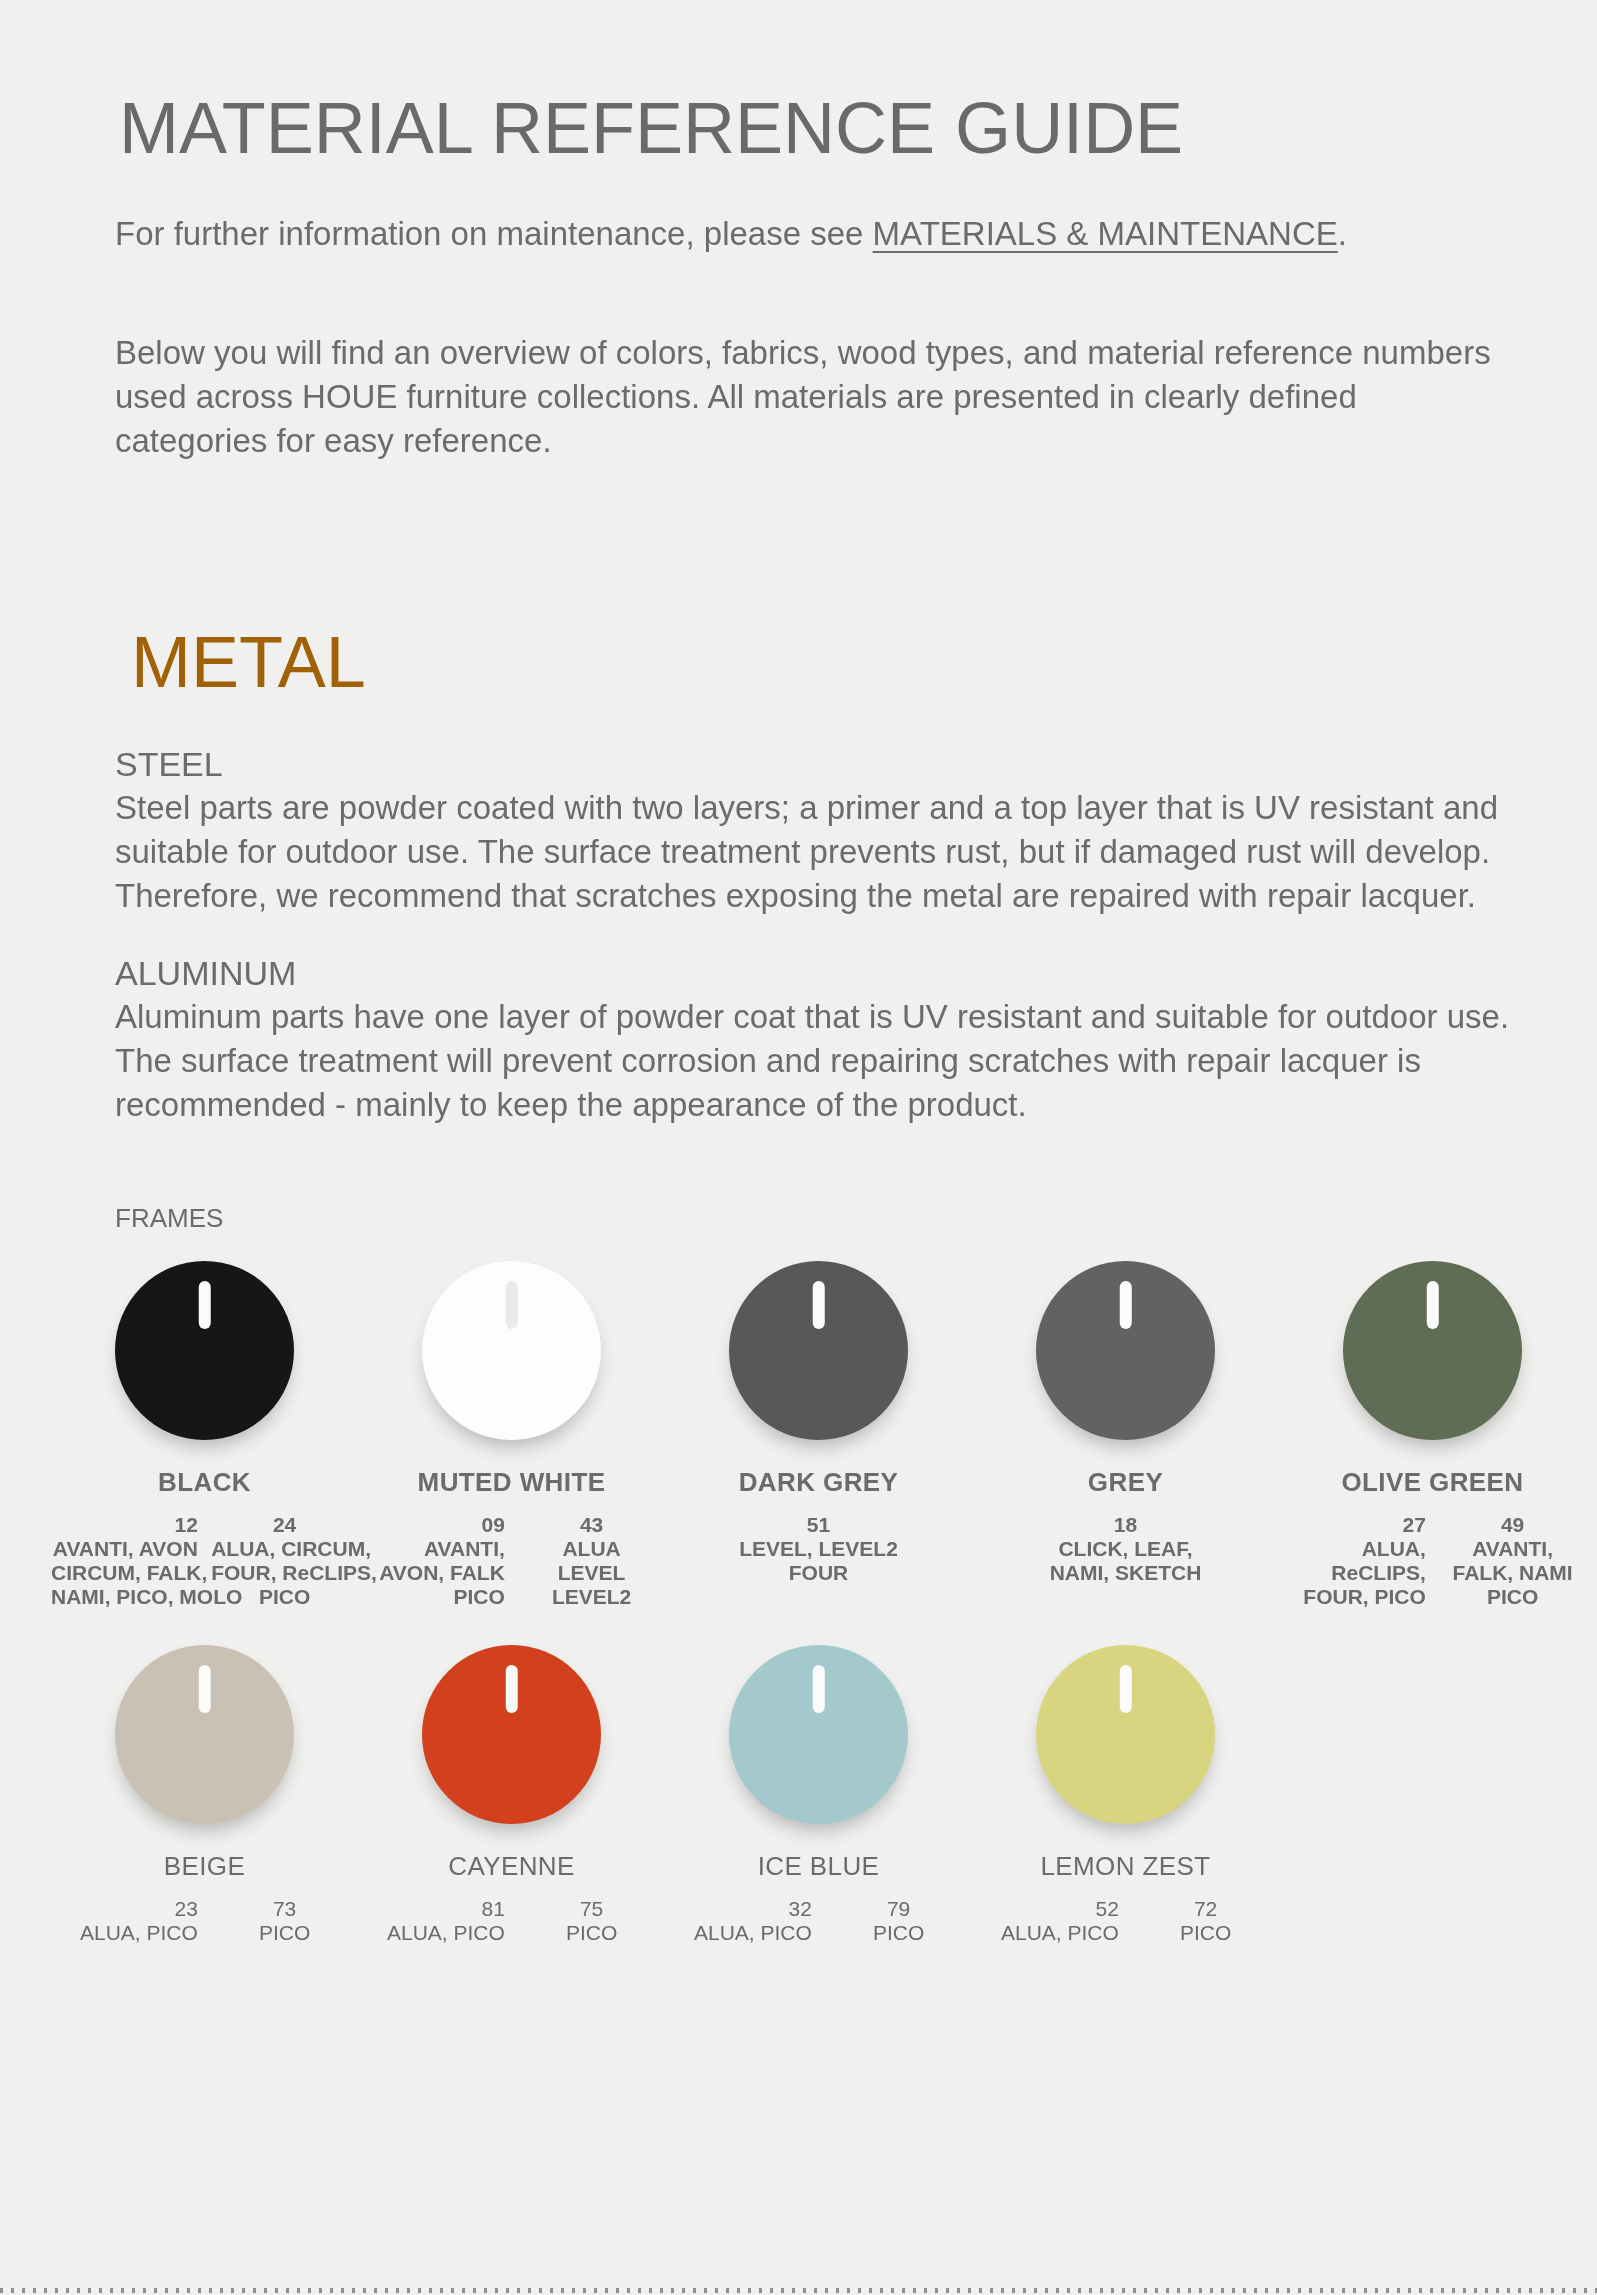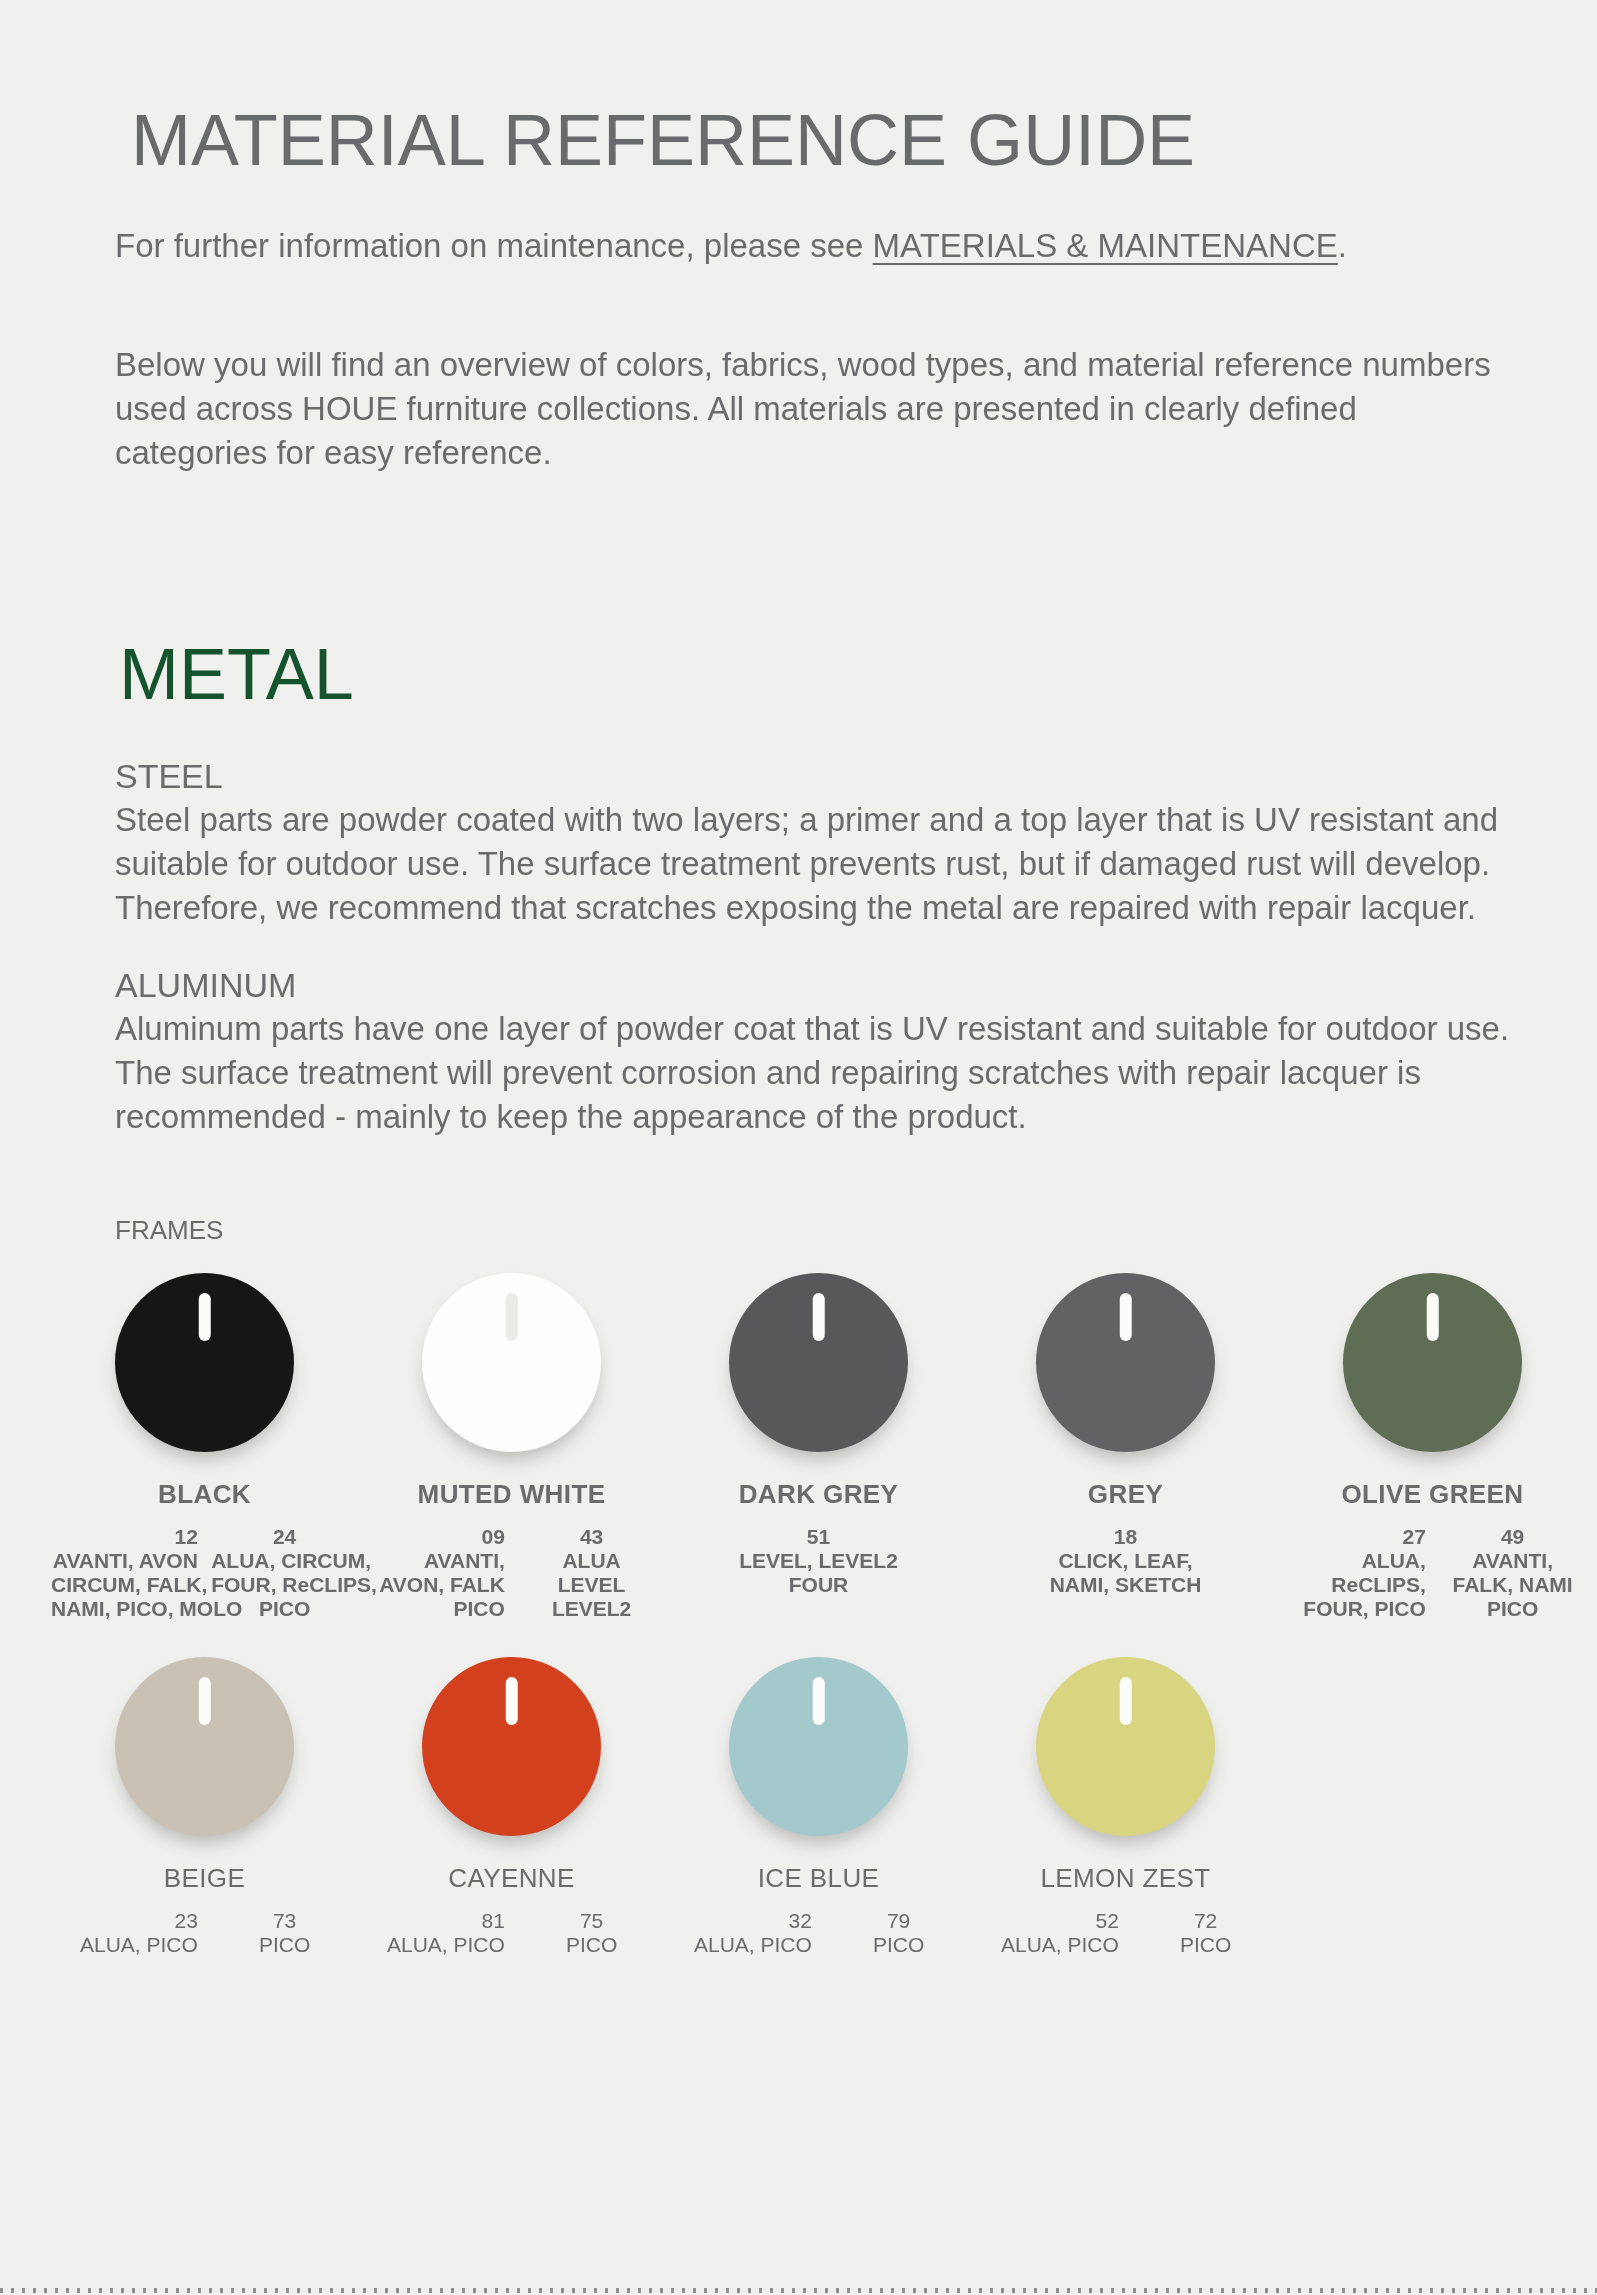--- a/index.html
+++ b/index.html
@@ -8,21 +8,21 @@
     height: 2295px;
     background: #f0f0ee;
     font-family: "Liberation Sans", "DejaVu Sans", sans-serif;
     color: #6a6b6d;
     position: relative;
     overflow: hidden;
   }
   .content { padding: 0 86px 0 115px; }
 
   .doc-title {
-    margin: 16px;
+    margin: 4px;
     padding-top: 85px;
     font-size: 72px;
     font-weight: 400;
     line-height: 1.1;
     color: #696a6c;
   }
   .para {
     margin: 0;
     font-size: 33px;
     line-height: 44px;
@@ -32,26 +32,26 @@
   .intro { margin-top: 75px; }
   .note  { margin-top: 44px; }
   .note a {
     color: #6a6b6d;
     text-decoration: underline;
     text-underline-offset: 5.5px;
     text-decoration-thickness: 2.3px;
     cursor: pointer;
   }
   .section-title {
-    margin: 4px;
+    margin: 16px;
     margin-top: 162px;
     font-size: 72px;
     font-weight: 400;
     line-height: 1.05;
-    color: #14532d;
+    color: #a16207;
   }
   .sub-block { margin-top: 41px; }
   .sub-block.second { margin-top: 33px; }
   .sub-label {
     font-size: 34px;
     line-height: 44px;
     font-weight: 400;
   }
   .metal-note { margin-top: 33px; }
 

